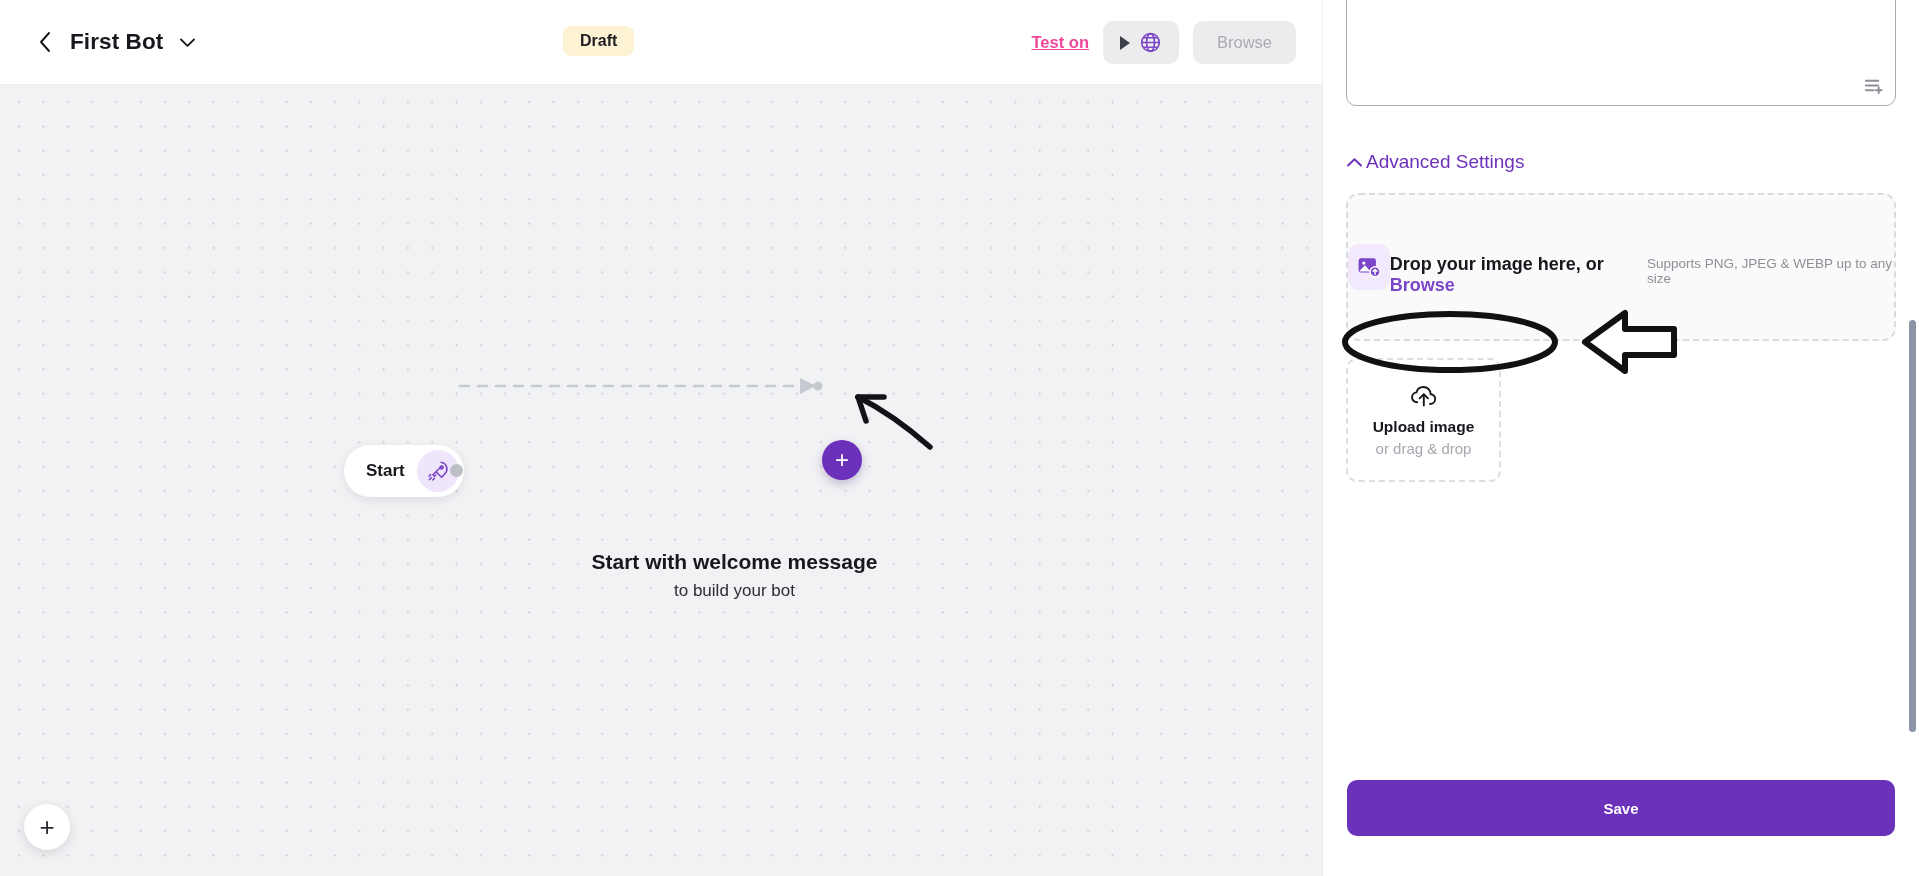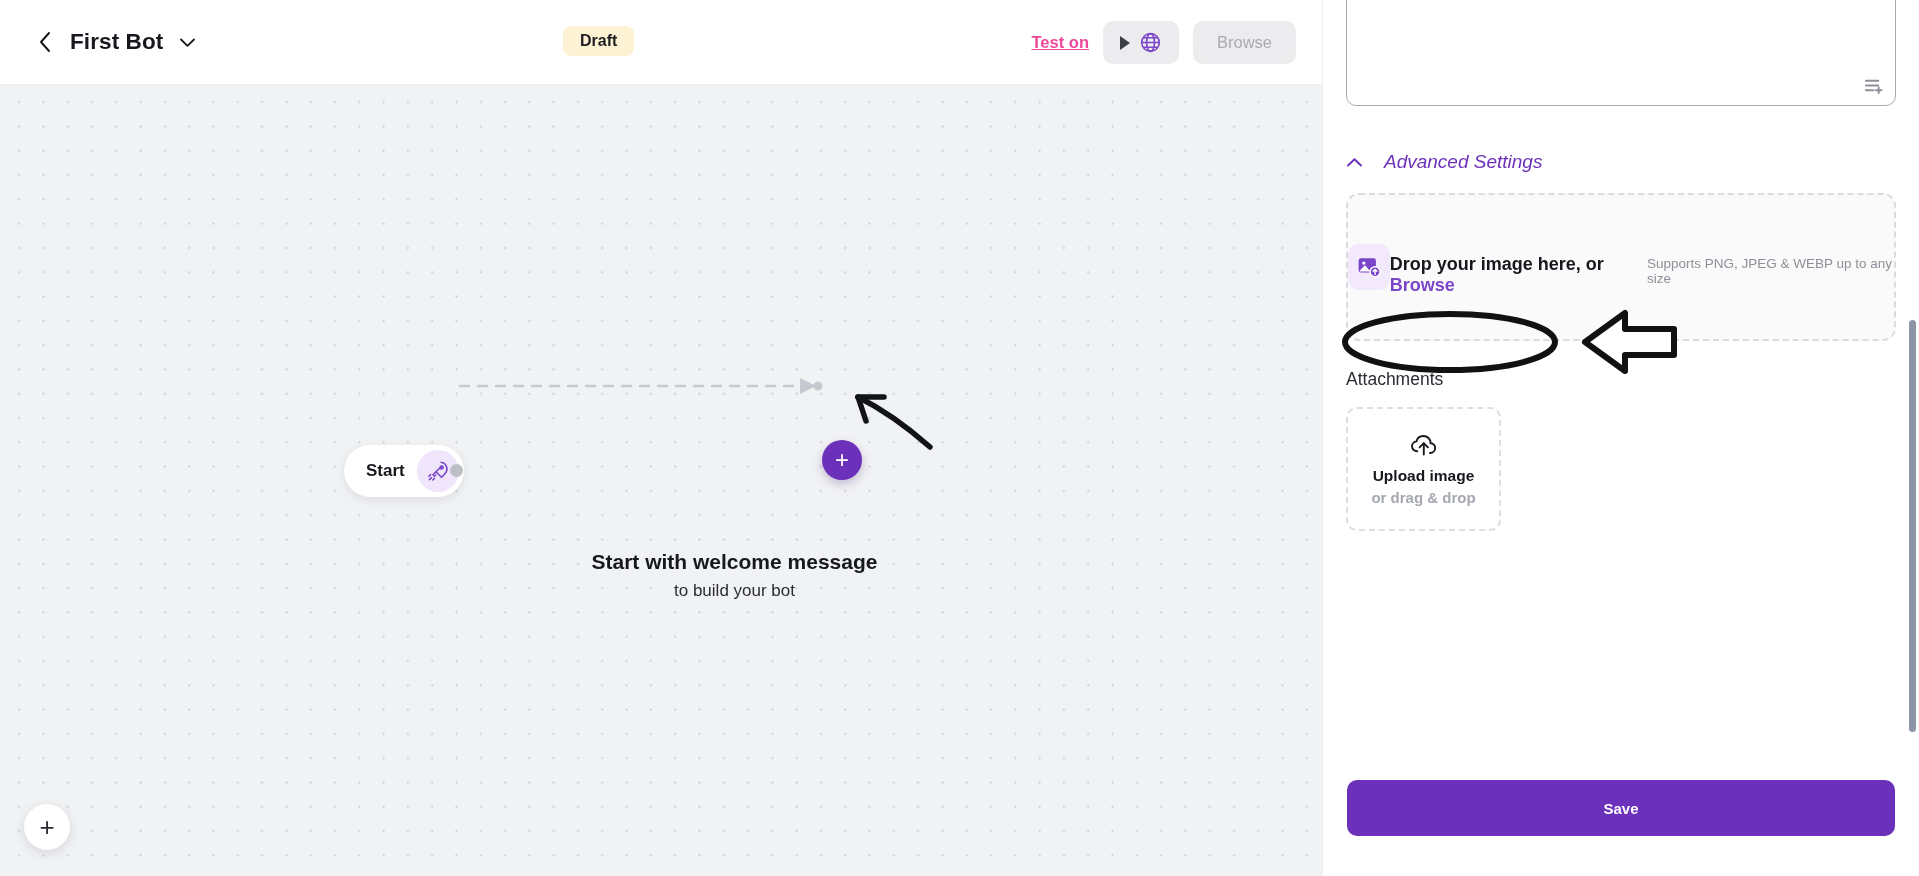--- a/index.html
+++ b/index.html
@@ -153,22 +153,22 @@
     height: 124px;
     border: 1px solid #a9abb2;
     border-radius: 10px;
     background: #fff;
   }
   .ta-corner-icon {
     position: absolute; right: 12px; bottom: 10px;
     color: #8d9098; display: flex;
   }
   .adv-row {
-    display: flex; align-items: center; gap: 21px;
-    margin-top: 45px; cursor: pointer; font-style: italic;
+    display: flex; align-items: center; gap: 3px;
+    margin-top: 45px; cursor: pointer;
   }
   .adv-chevron { color: #6c31ba; display: flex; }
   .adv-label { font-size: 19px; font-weight: 500; color: #6c31ba; }
 
   .bg-label-wrap { position: relative; margin-top: 27px; height: 34px; }
   .bg-label { font-size: 17.5px; color: #2b2d33; display: inline-block; }
 
   .dropzone {
     margin-top: 20px; height: 148px;
     border: 2px dashed #d9dbe0; border-radius: 13px;
@@ -189,21 +189,21 @@
   .upload-card {
     margin-top: 17px;
     width: 155px; height: 124px;
     border: 2px dashed #dcdee2; border-radius: 11px;
     background: #fff;
     display: flex; flex-direction: column; align-items: center; justify-content: center;
     cursor: pointer;
   }
   .uc-icon { color: #16181d; display: flex; }
   .uc-main { margin-top: 10px; font-size: 15.5px; font-weight: 700; color: #16181d; }
-  .uc-sub  { margin-top: 4px; font-size: 15px; color: #a5a8af; font-weight: bold; }
+  .uc-sub  { margin-top: 4px; font-size: 15px; color: #a5a8af; }
 
   .panel-footer {
     flex: 0 0 106px;
     display: flex; align-items: center; justify-content: center;
     padding: 0 24px 30px 24px;
     background: #fff;
   }
   .save-btn {
     width: 100%; height: 56px;
     background: #6c31ba; color: #fff;
@@ -338,21 +338,20 @@
             <circle cx="17.6" cy="16.4" r="4.6" fill="#7b45c9" stroke="#ffffff" stroke-width="1.3"></circle>
             <path d="M17.6 18.7v-4.3M15.8 16l1.8-1.8L19.4 16" stroke="#ffffff" stroke-width="1.3" stroke-linecap="round" stroke-linejoin="round"></path>
           </svg>
         </span>
         <div class="dz-main">
           <span>Drop your image here, or </span><span class="browse">Browse</span>
         </div>
         <div class="dz-sub">Supports PNG, JPEG &amp; WEBP up to any size</div>
       </div>
 
-      <div class="attach-label">Attachments</div>
 
       <div class="upload-card">
         <span class="uc-icon">
           <svg width="28" height="24" viewBox="0 0 28 24" fill="none">
             <path d="M7.2 18.2C4.3 18.2 2 16 2 13.3c0-2.5 2-4.6 4.5-4.9C7.2 5.3 10 3 13.4 3c4 0 7.2 3.1 7.2 7v.2c2.6.2 4.6 2.3 4.6 4.9 0 2.7-2.3 4.9-5.2 4.9" stroke="#16181d" stroke-width="1.9" stroke-linecap="round"></path>
             <path d="M13.8 21.6V10.4M9.6 14.3l4.2-4.2 4.2 4.2" stroke="#16181d" stroke-width="1.9" stroke-linecap="round" stroke-linejoin="round"></path>
           </svg>
         </span>
         <div class="uc-main">Upload image</div>
         <div class="uc-sub">or drag &amp; drop</div>

